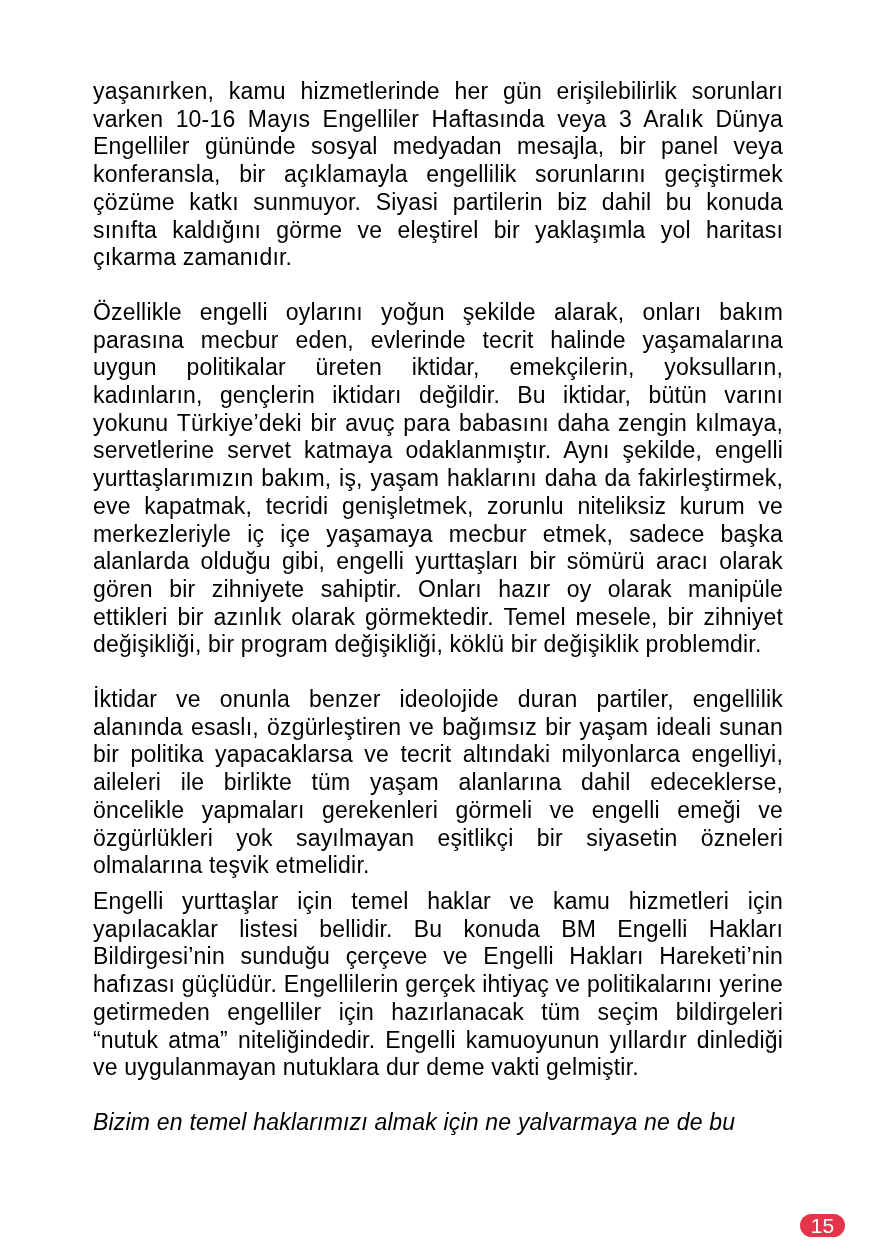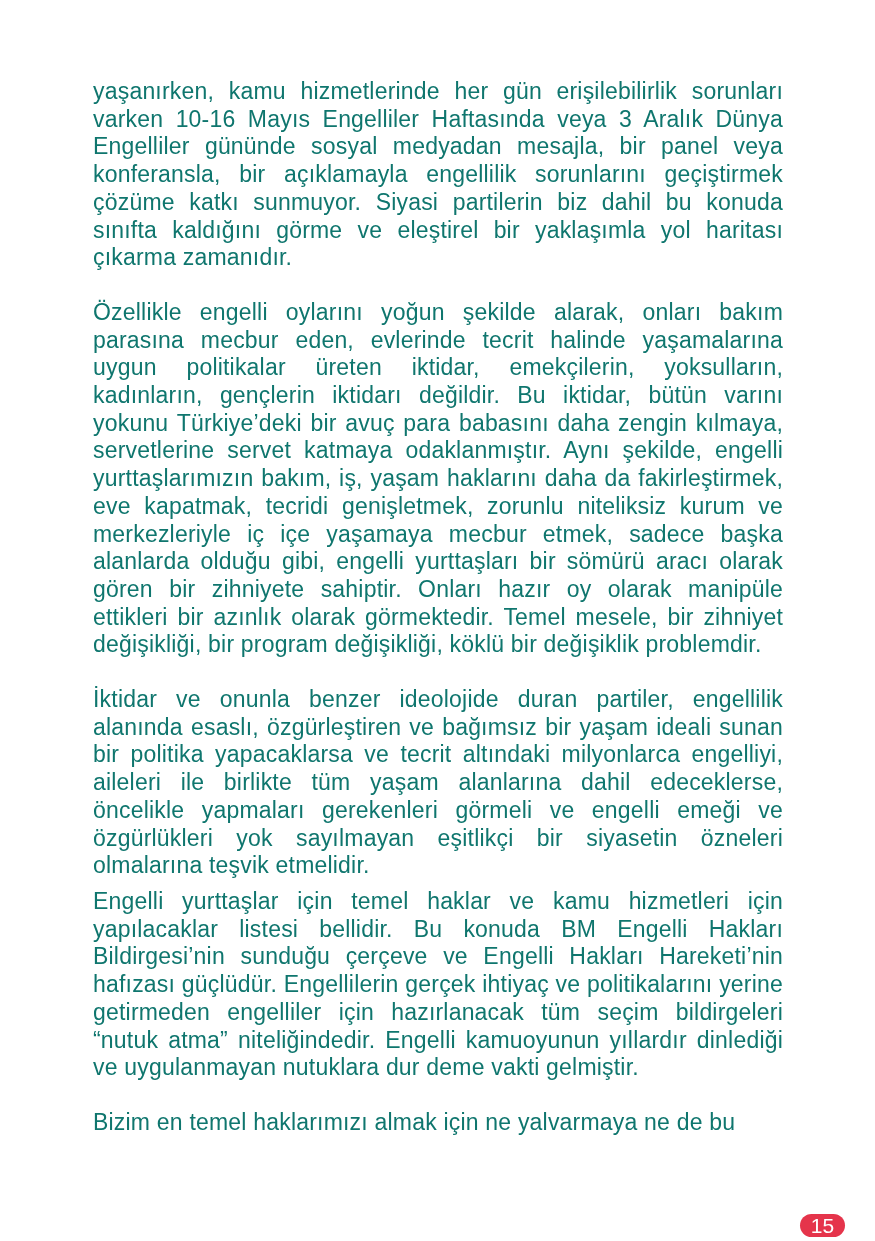--- a/index.html
+++ b/index.html
@@ -28,41 +28,42 @@
   }
   .content p {
     margin: 0 0 27px 0;
   }
   .content p.no-gap {
     margin-bottom: 8px;
   }
   .content p.last-line {
     margin-bottom: 16px;
     text-align: left;
+    font-style: italic;
   }
   .page-number {
     position: absolute;
     right: 30px;
     bottom: 4px;
     width: 45px;
     height: 23px;
     background: #e5344b;
     color: #ffffff;
     font-size: 21px;
     display: flex;
     align-items: center;
     justify-content: center;
     border-radius: 20px;
   }
 </style>
 </head>
 <body>
 
 <div class="page" style="background: rgb(255, 255, 255);">
-  <div class="content" style="color: #0f766e;">
+  <div class="content" style="color: #000000;">
     <p>yaşanırken, kamu hizmetlerinde her gün erişilebilirlik sorunları varken 10-16 Mayıs Engelliler Haftasında veya 3 Aralık Dünya Engelliler gününde sosyal medyadan mesajla, bir panel veya konferansla, bir açıklamayla engellilik sorunlarını geçiştirmek çözüme katkı sunmuyor. Siyasi partilerin biz dahil bu konuda sınıfta kaldığını görme ve eleştirel bir yaklaşımla yol haritası çıkarma zamanıdır.</p>
     <p>Özellikle engelli oylarını yoğun şekilde alarak, onları bakım parasına mecbur eden, evlerinde tecrit halinde yaşamalarına uygun politikalar üreten iktidar, emekçilerin, yoksulların, kadınların, gençlerin iktidarı değildir. Bu iktidar, bütün varını yokunu Türkiye’deki bir avuç para babasını daha zengin kılmaya, servetlerine servet katmaya odaklanmıştır. Aynı şekilde, engelli yurttaşlarımızın bakım, iş, yaşam haklarını daha da fakirleştirmek, eve kapatmak, tecridi genişletmek, zorunlu niteliksiz kurum ve merkezleriyle iç içe yaşamaya mecbur etmek, sadece başka alanlarda olduğu gibi, engelli yurttaşları bir sömürü aracı olarak gören bir zihniyete sahiptir. Onları hazır oy olarak manipüle ettikleri bir azınlık olarak görmektedir. Temel mesele, bir zihniyet değişikliği, bir program değişikliği, köklü bir değişiklik problemdir.</p>
     <p class="no-gap">İktidar ve onunla benzer ideolojide duran partiler, engellilik alanında esaslı, özgürleştiren ve bağımsız bir yaşam ideali sunan bir politika yapacaklarsa ve tecrit altındaki milyonlarca engelliyi, aileleri ile birlikte tüm yaşam alanlarına dahil edeceklerse, öncelikle yapmaları gerekenleri görmeli ve engelli emeği ve özgürlükleri yok sayılmayan eşitlikçi bir siyasetin özneleri olmalarına teşvik etmelidir.</p>
     <p>Engelli yurttaşlar için temel haklar ve kamu hizmetleri için yapılacaklar listesi bellidir. Bu konuda BM Engelli Hakları Bildirgesi’nin sunduğu çerçeve ve Engelli Hakları Hareketi’nin hafızası güçlüdür. Engellilerin gerçek ihtiyaç ve politikalarını yerine getirmeden engelliler için hazırlanacak tüm seçim bildirgeleri “nutuk atma” niteliğindedir. Engelli kamuoyunun yıllardır dinlediği ve uygulanmayan nutuklara dur deme vakti gelmiştir.</p>
     <p class="last-line">Bizim en temel haklarımızı almak için ne yalvarmaya ne de bu</p>
   </div>
   <div class="page-number" style="background: rgb(229, 52, 75);">15</div>
 </div>
 
 </body></html>

